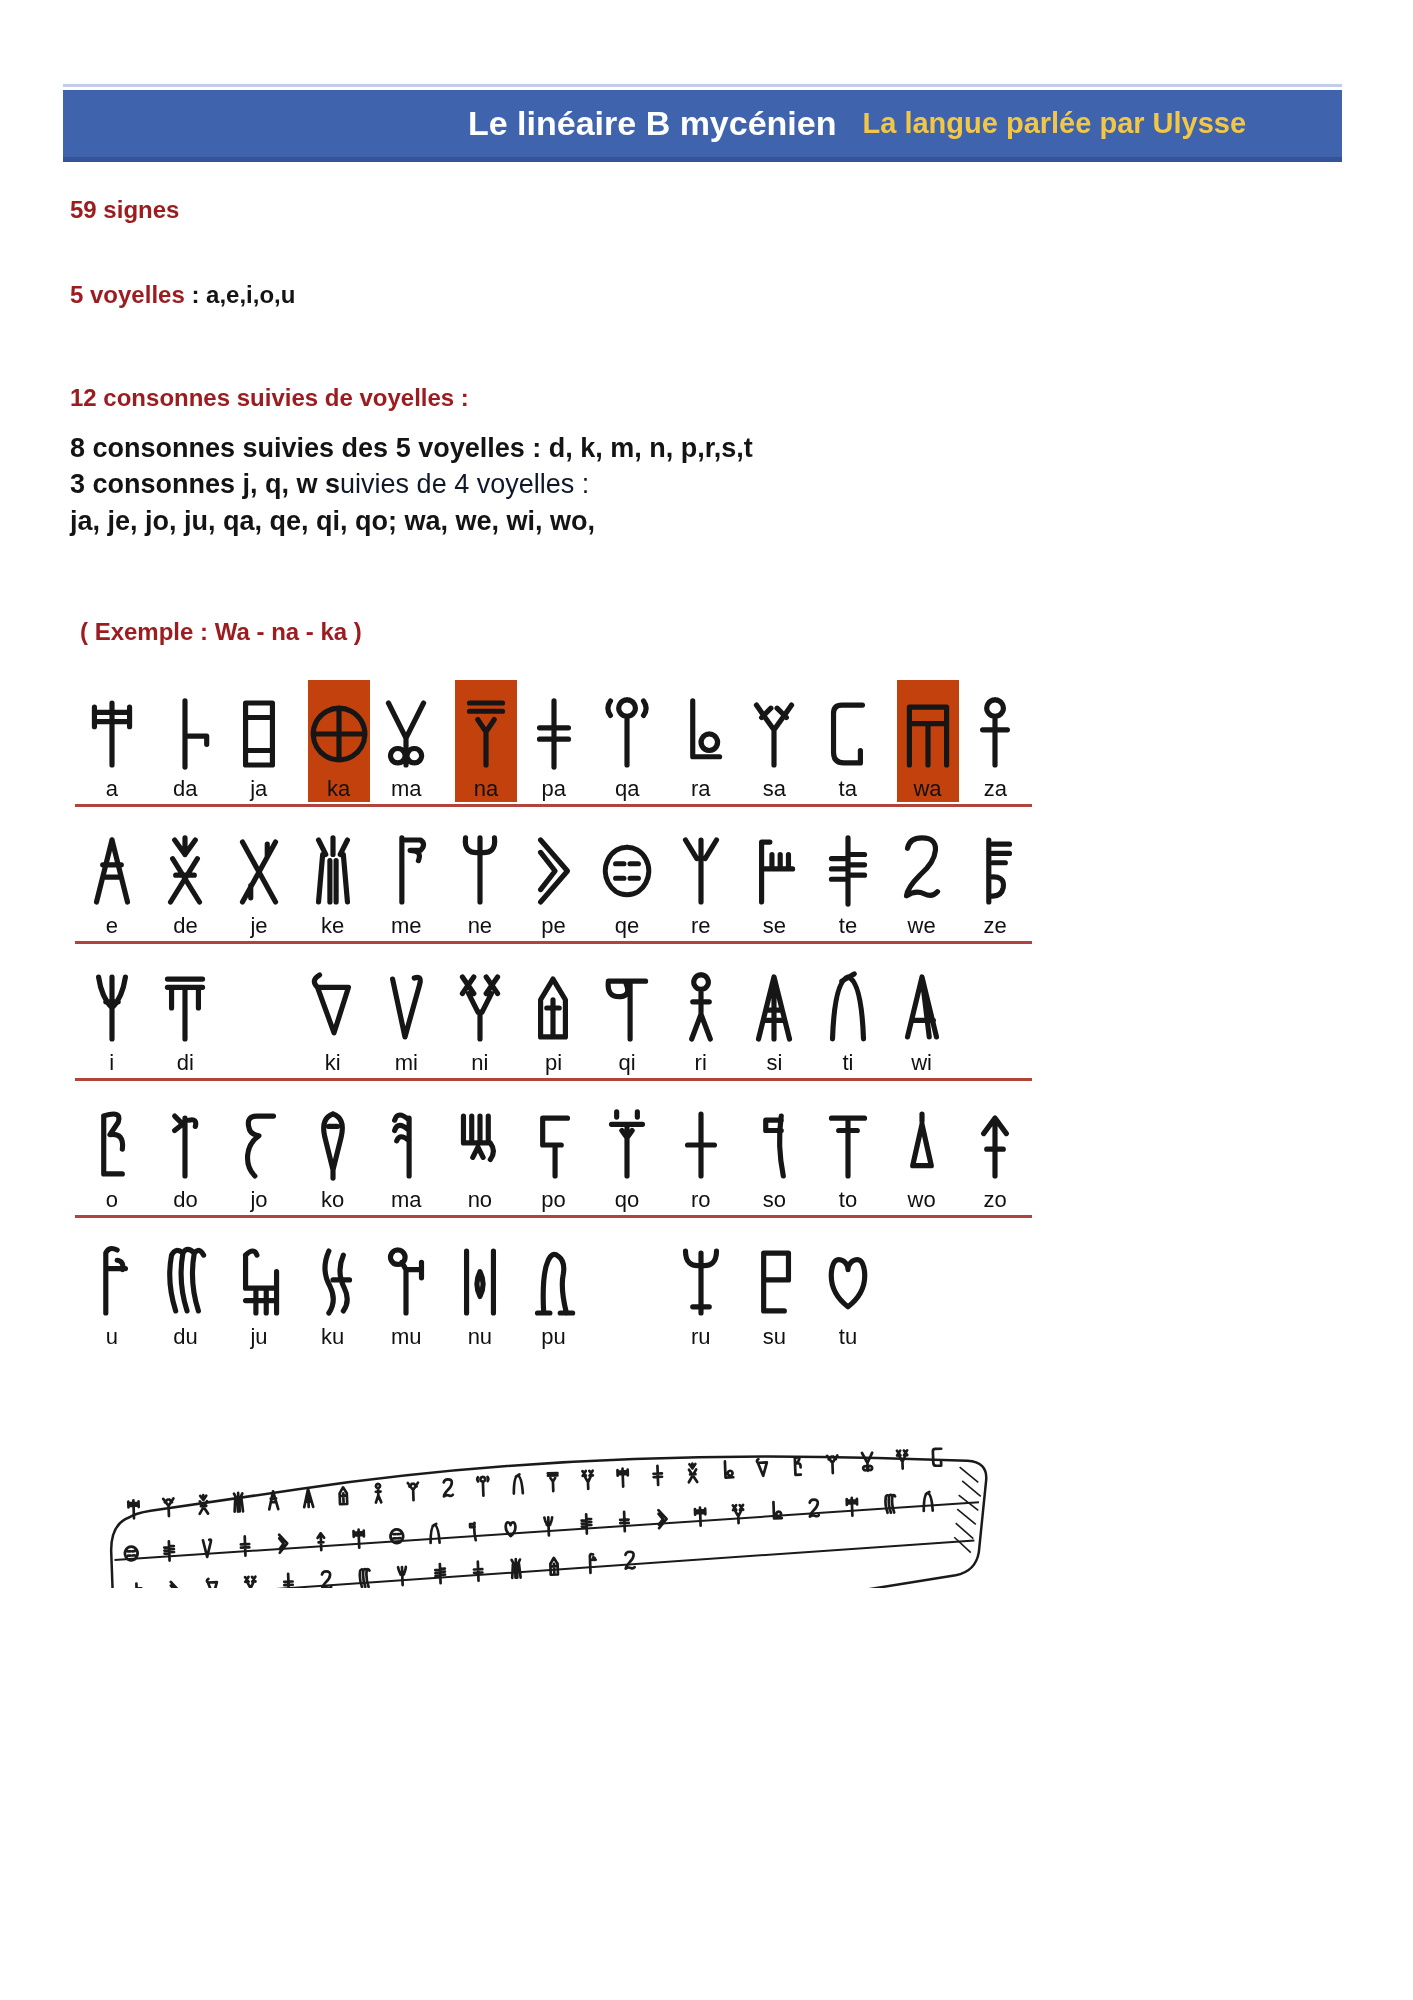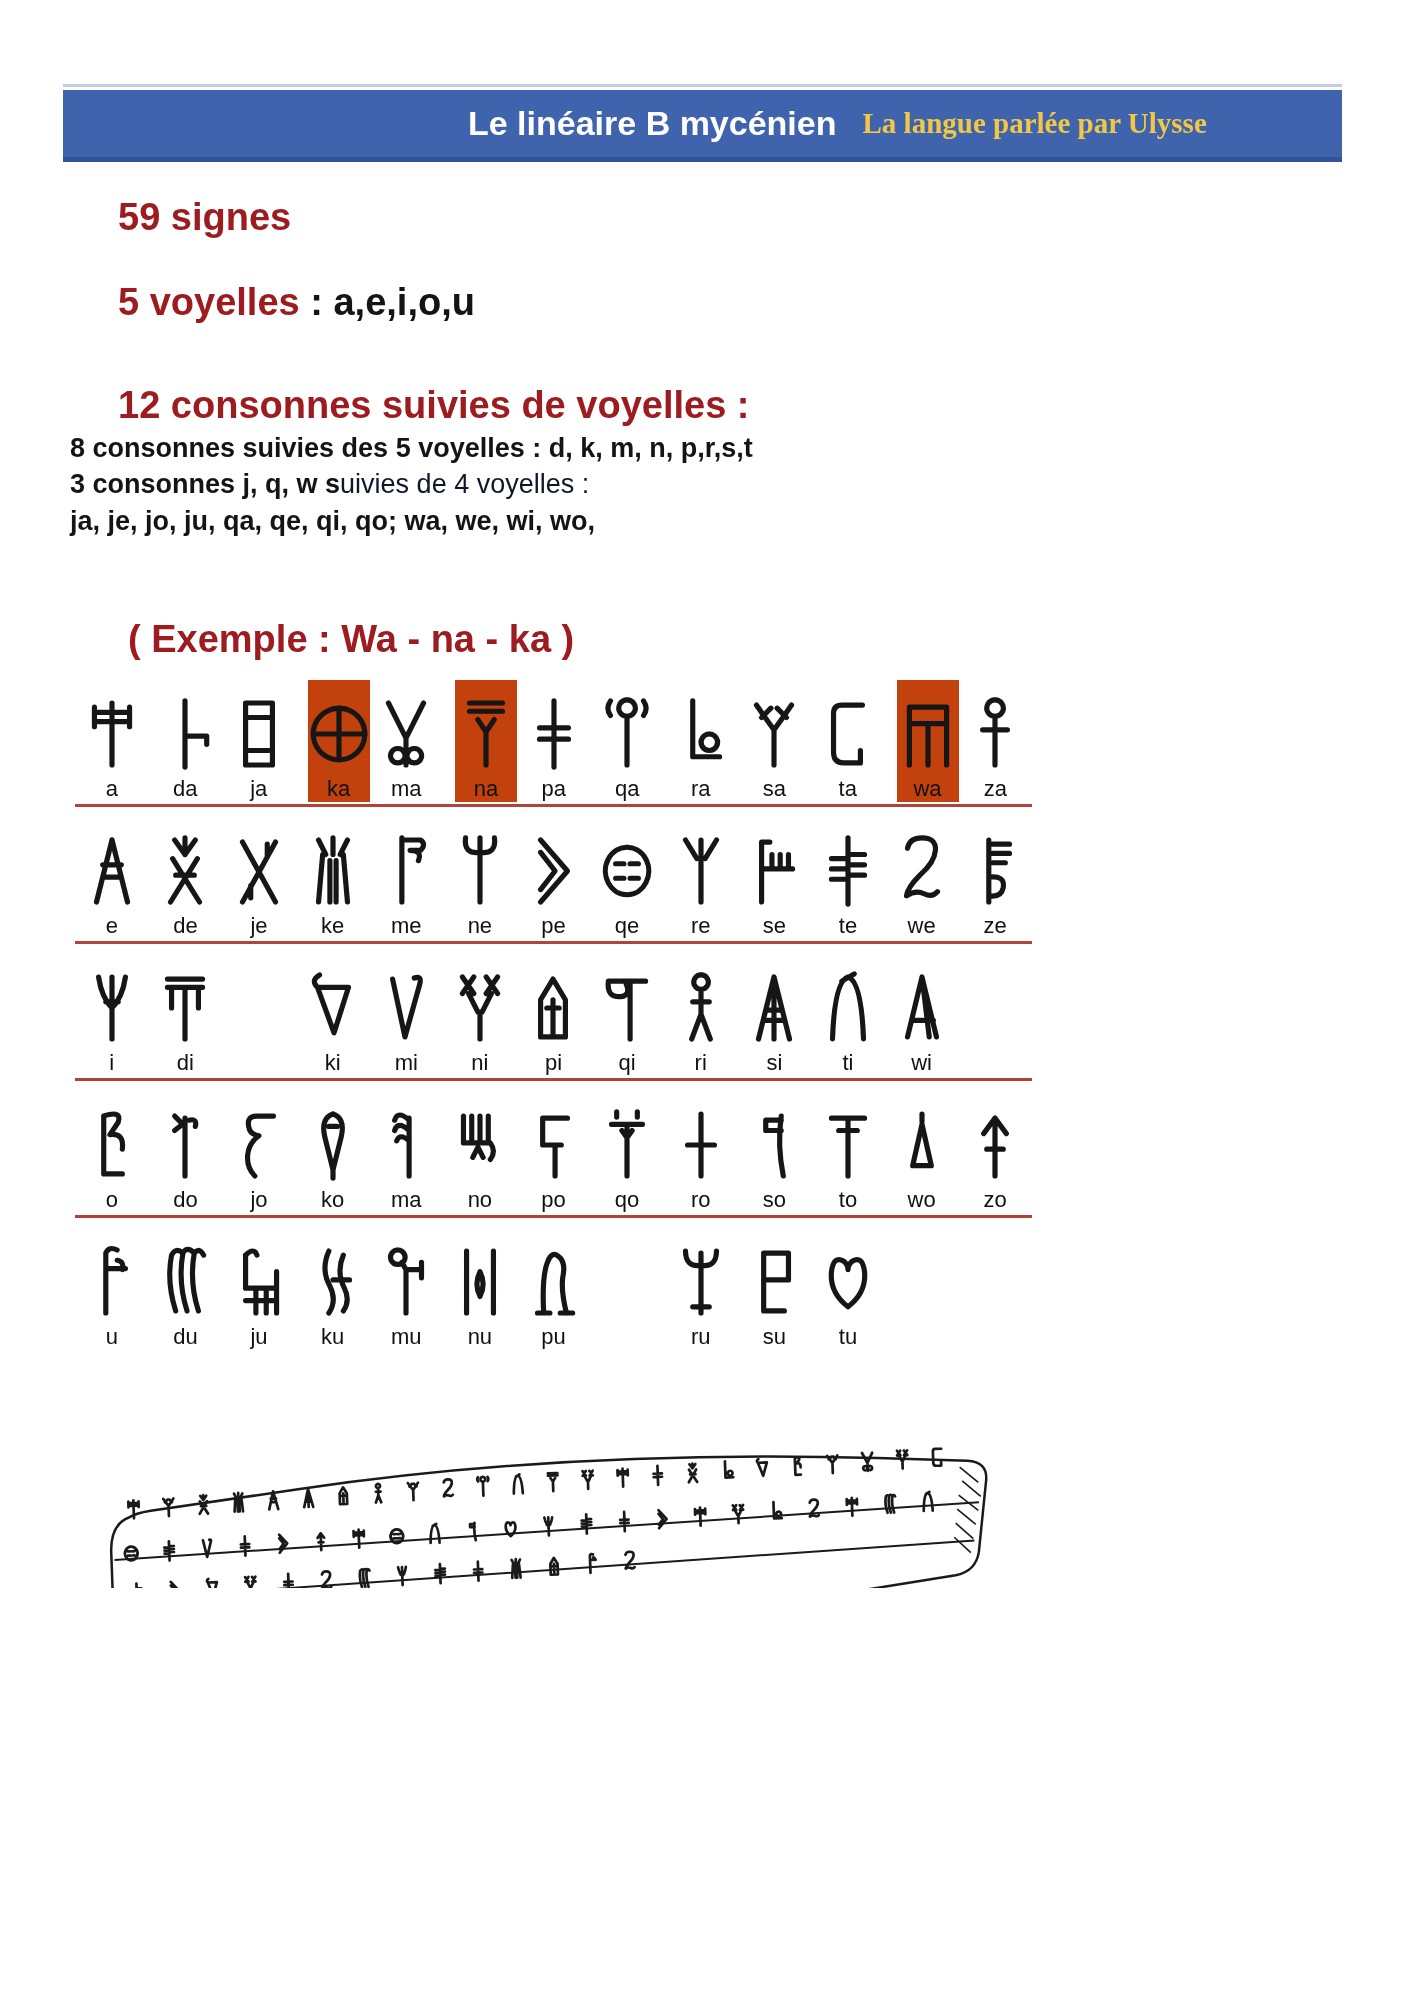--- a/index.html
+++ b/index.html
@@ -3,27 +3,27 @@
 <meta charset="utf-8">
 <style>
   html,body{margin:0;padding:0;background:#ffffff;}
   .page{position:relative;width:1413px;height:1588px;background:#ffffff;overflow:hidden;
         font-family:"Liberation Sans",sans-serif;color:#111;}
   
   .header-topline{position:absolute;left:63px;top:84px;width:1279px;height:3px;background:#c2cde8;}
   .header-bar{position:absolute;left:63px;top:90px;width:1279px;height:72px;background:#3f64ad;
               border-bottom:5px solid #34549a;box-sizing:border-box;display:flex;align-items:center;}
   .header-title{color:#ffffff;font-weight:bold;font-size:34px;margin-left:405px;white-space:nowrap;}
-  .header-subtitle{color:#f2c744;font-weight:bold;font-size:29px;margin-left:26px;white-space:nowrap;font-family:Liberation Serif, serif;}
+  .header-subtitle{color:#f2c744;font-weight:bold;font-size:29px;margin-left:26px;white-space:nowrap;}
   
   .tline{position:absolute;left:70px;white-space:nowrap;}
   .red{color:#9c1c20;font-weight:bold;}
   .bk{color:#141414;font-weight:bold;}
   .rg{color:#0f172a;font-weight:normal;}
-  .fs29{font-size:38px;margin-left:48px;}
+  .fs29{font-size:24px;}
   .fs27{font-size:27px;}
   
   .syl-table{position:absolute;left:75px;top:680px;width:957px;}
   .syl-row{display:grid;grid-template-columns:repeat(13,1fr);}
   .syl-cell{height:122px;display:flex;flex-direction:column;align-items:center;justify-content:flex-end;
             padding-top:6px;box-sizing:border-box;}
   .syl-cell.hl{background:#c2410c;margin-left:12px;}
   .syl-glyph{width:62px;height:84px;flex:0 0 auto;}
   .syl-glyph path{stroke:#161616;stroke-width:5;fill:none;stroke-linecap:round;stroke-linejoin:round;}
   .syl-label{font-size:22px;color:#111;height:26px;line-height:26px;}

